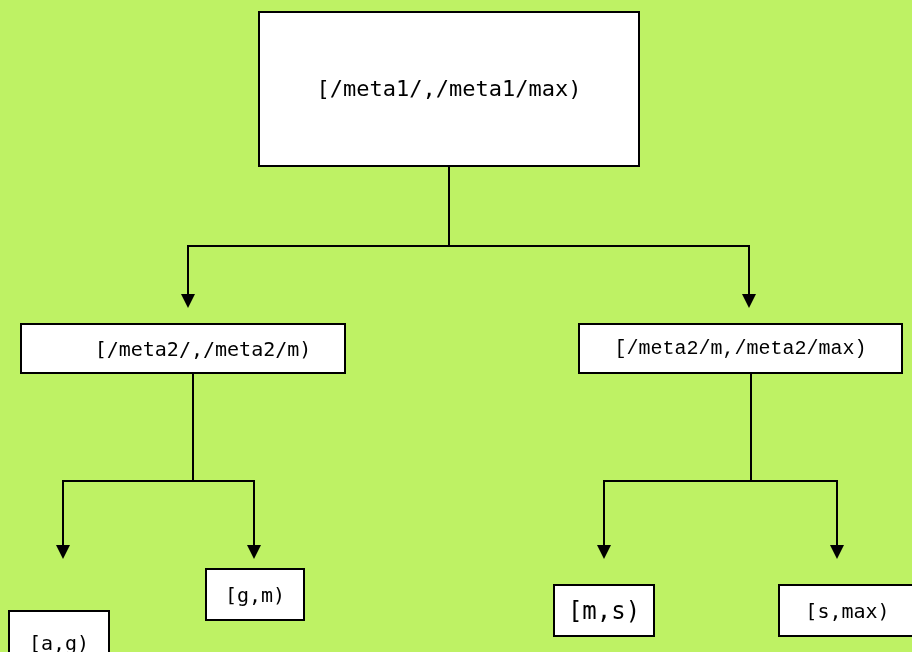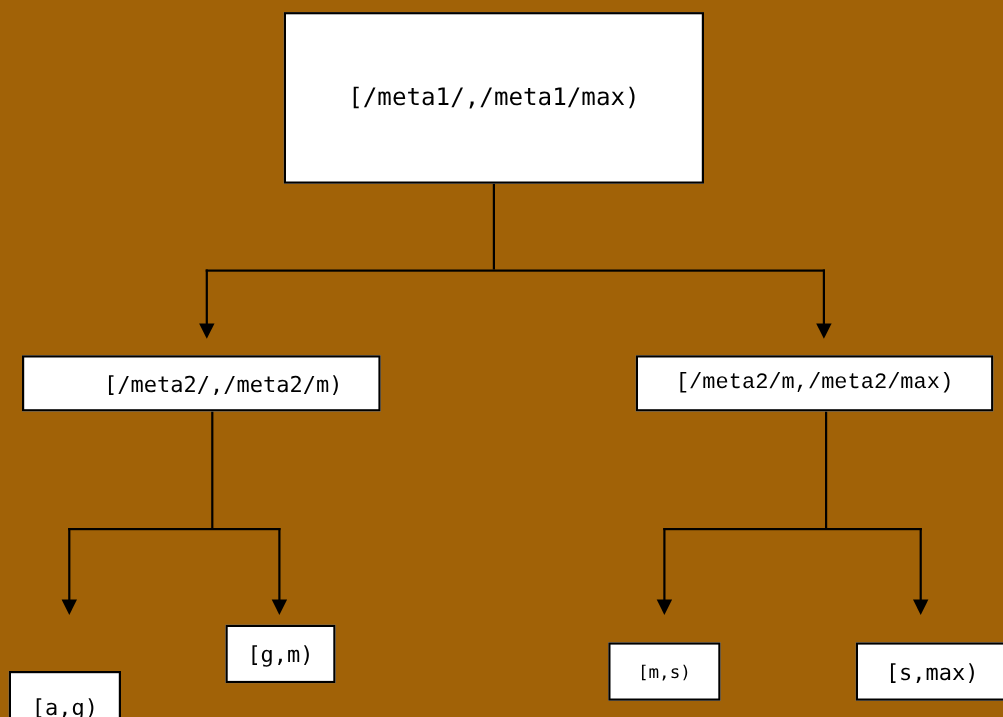--- a/index.html
+++ b/index.html
@@ -7,21 +7,21 @@
     padding: 0;
     background: #ffffff;
   }
   body {
     font-family: "DejaVu Sans Mono", monospace;
   }
   #diagram-canvas {
     position: relative;
     width: 912px;
     height: 652px;
-    background: #a16207;
+    background: #bef264;
     overflow: hidden;
   }
   .node {
     position: absolute;
     box-sizing: border-box;
     border: 2px solid #000000;
     background: #ffffff;
     display: flex;
     align-items: center;
     justify-content: center;
@@ -70,21 +70,21 @@
     top: 568px;
     width: 100px;
     height: 53px;
     font-size: 20px;
   }
   #node-leaf-ms {
     left: 553px;
     top: 584px;
     width: 102px;
     height: 53px;
-    font-size: 16px;
+    font-size: 24px;
   }
   #node-leaf-smax {
     left: 778px;
     top: 584px;
     width: 139px;
     height: 53px;
     font-size: 20px;
   }
   
   .edge-v {

